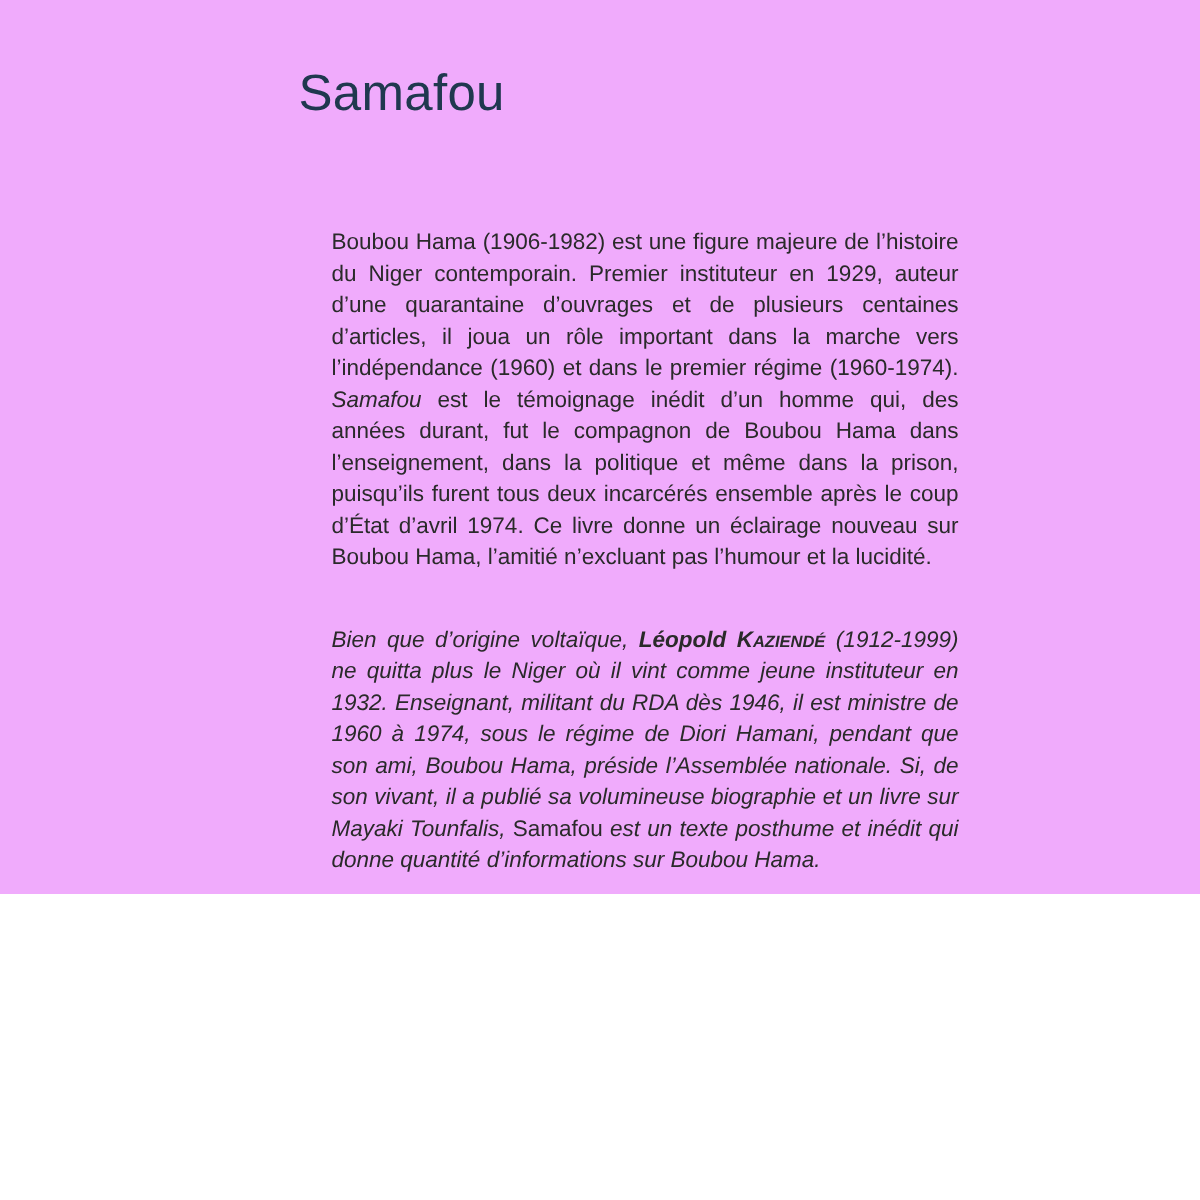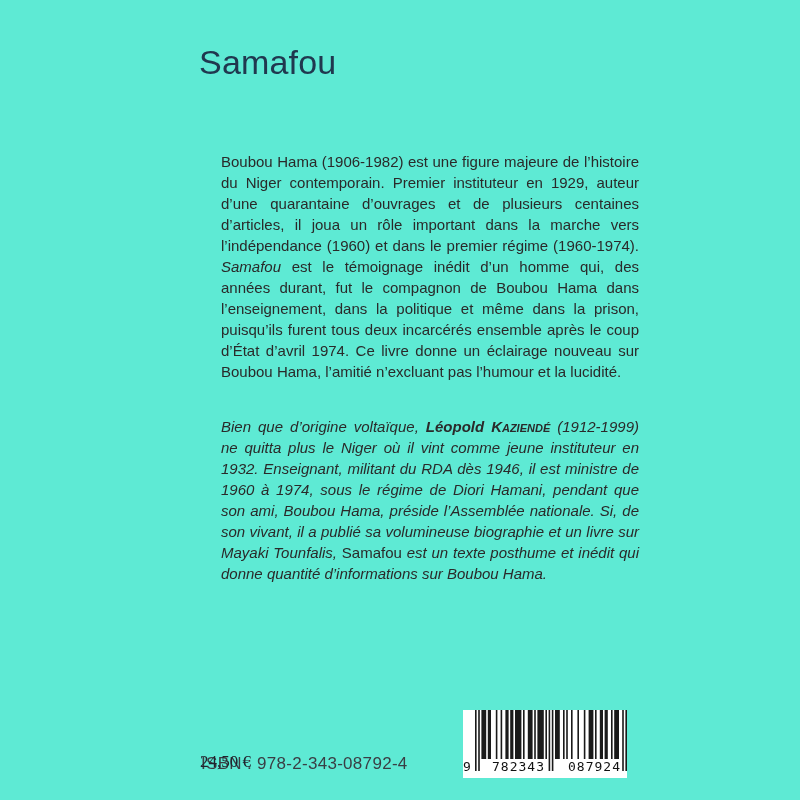--- a/index.html
+++ b/index.html
@@ -3,22 +3,22 @@
 <meta charset="utf-8">
 <style>
   html, body {
     margin: 0;
     padding: 0;
     background: #ffffff;
   }
   .cover {
     position: relative;
     width: 800px;
-    height: 800px;
-    background: #5eead4;
+    height: 596px;
+    background: #f0abfc;
     overflow: hidden;
     font-family: "Liberation Sans", sans-serif;
   }
   .book-title {
     position: absolute;
     left: 199px;
     top: 44px;
     font-size: 34px;
     font-weight: 400;
     letter-spacing: 0.2px;

